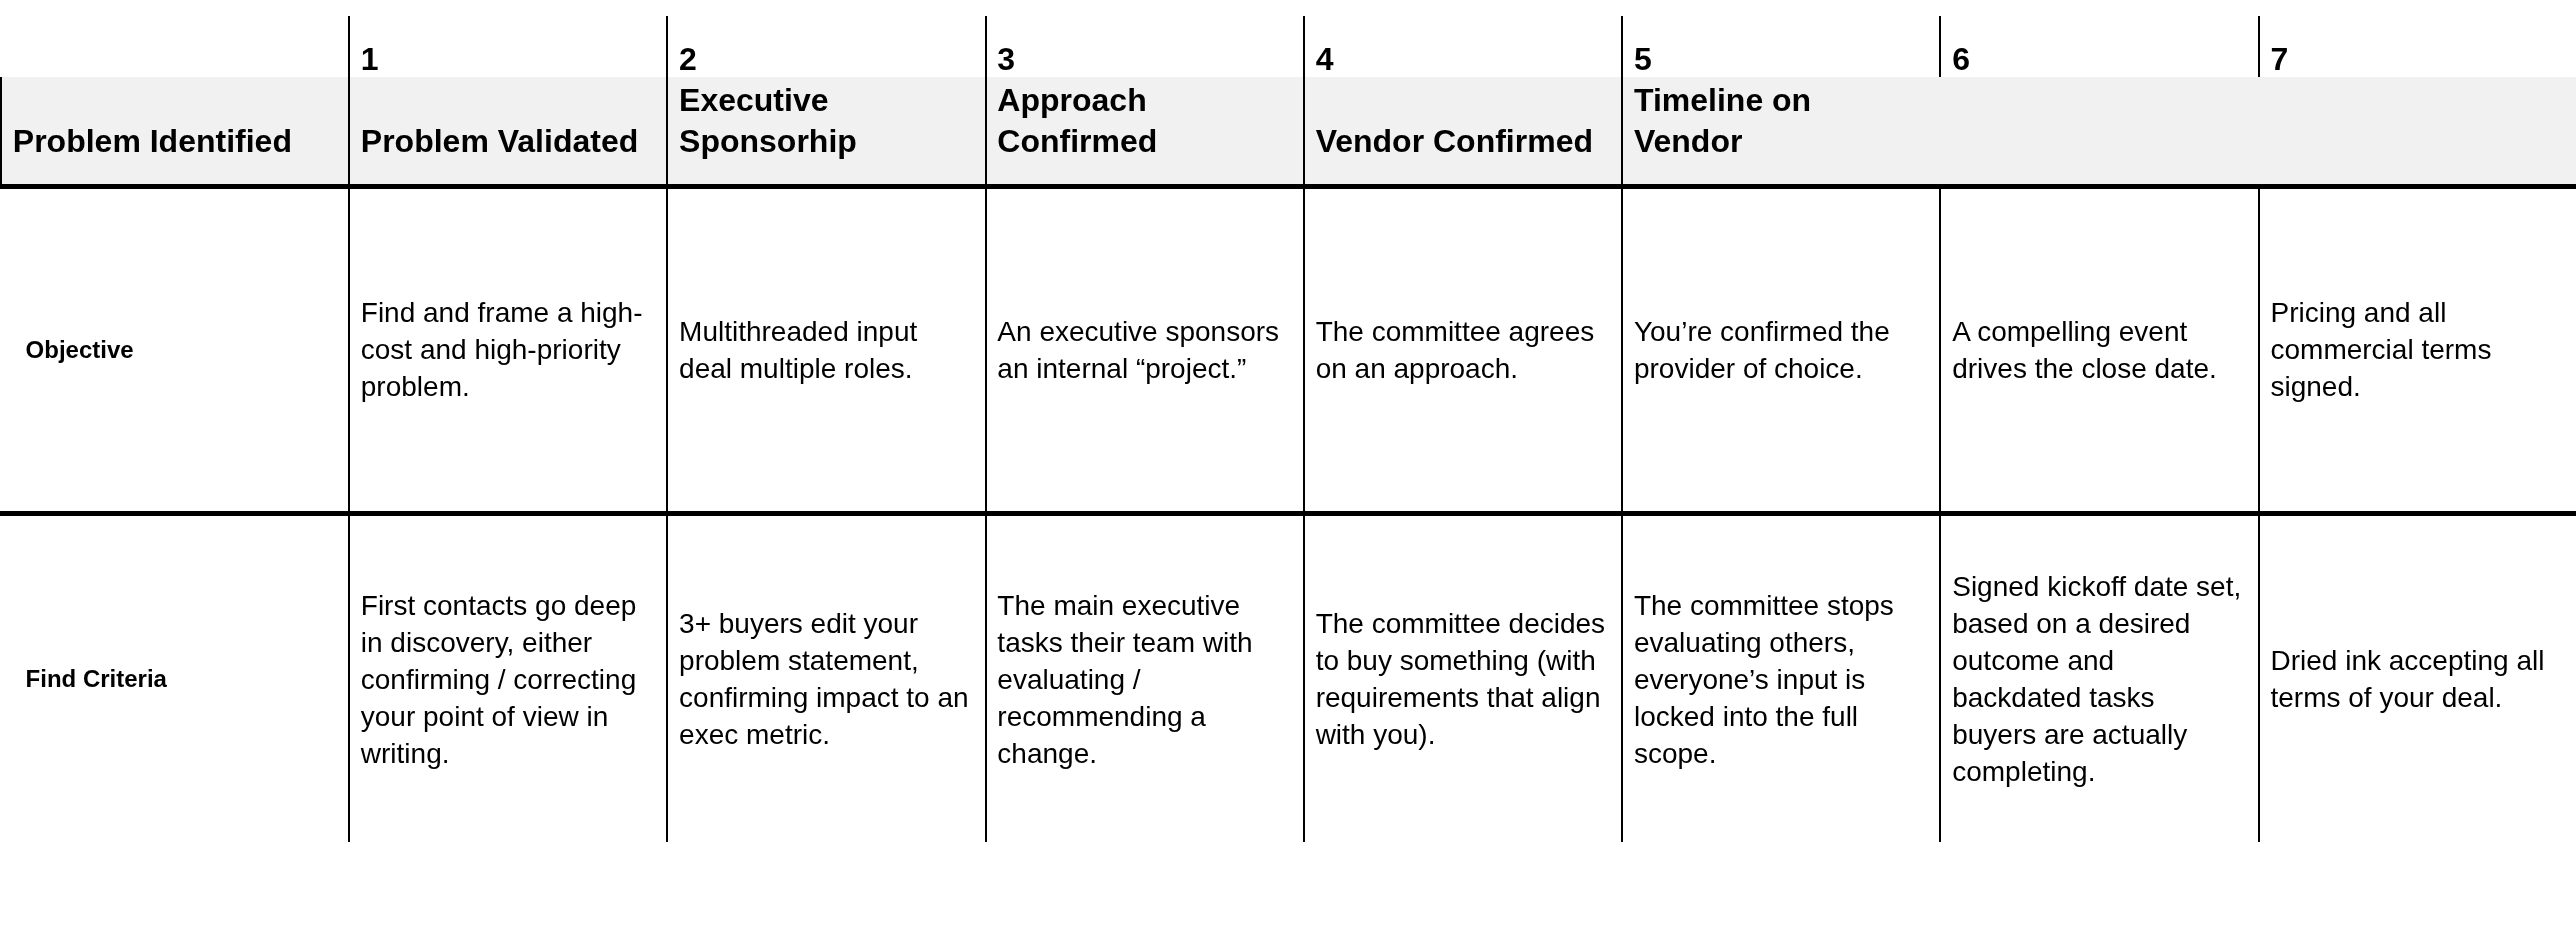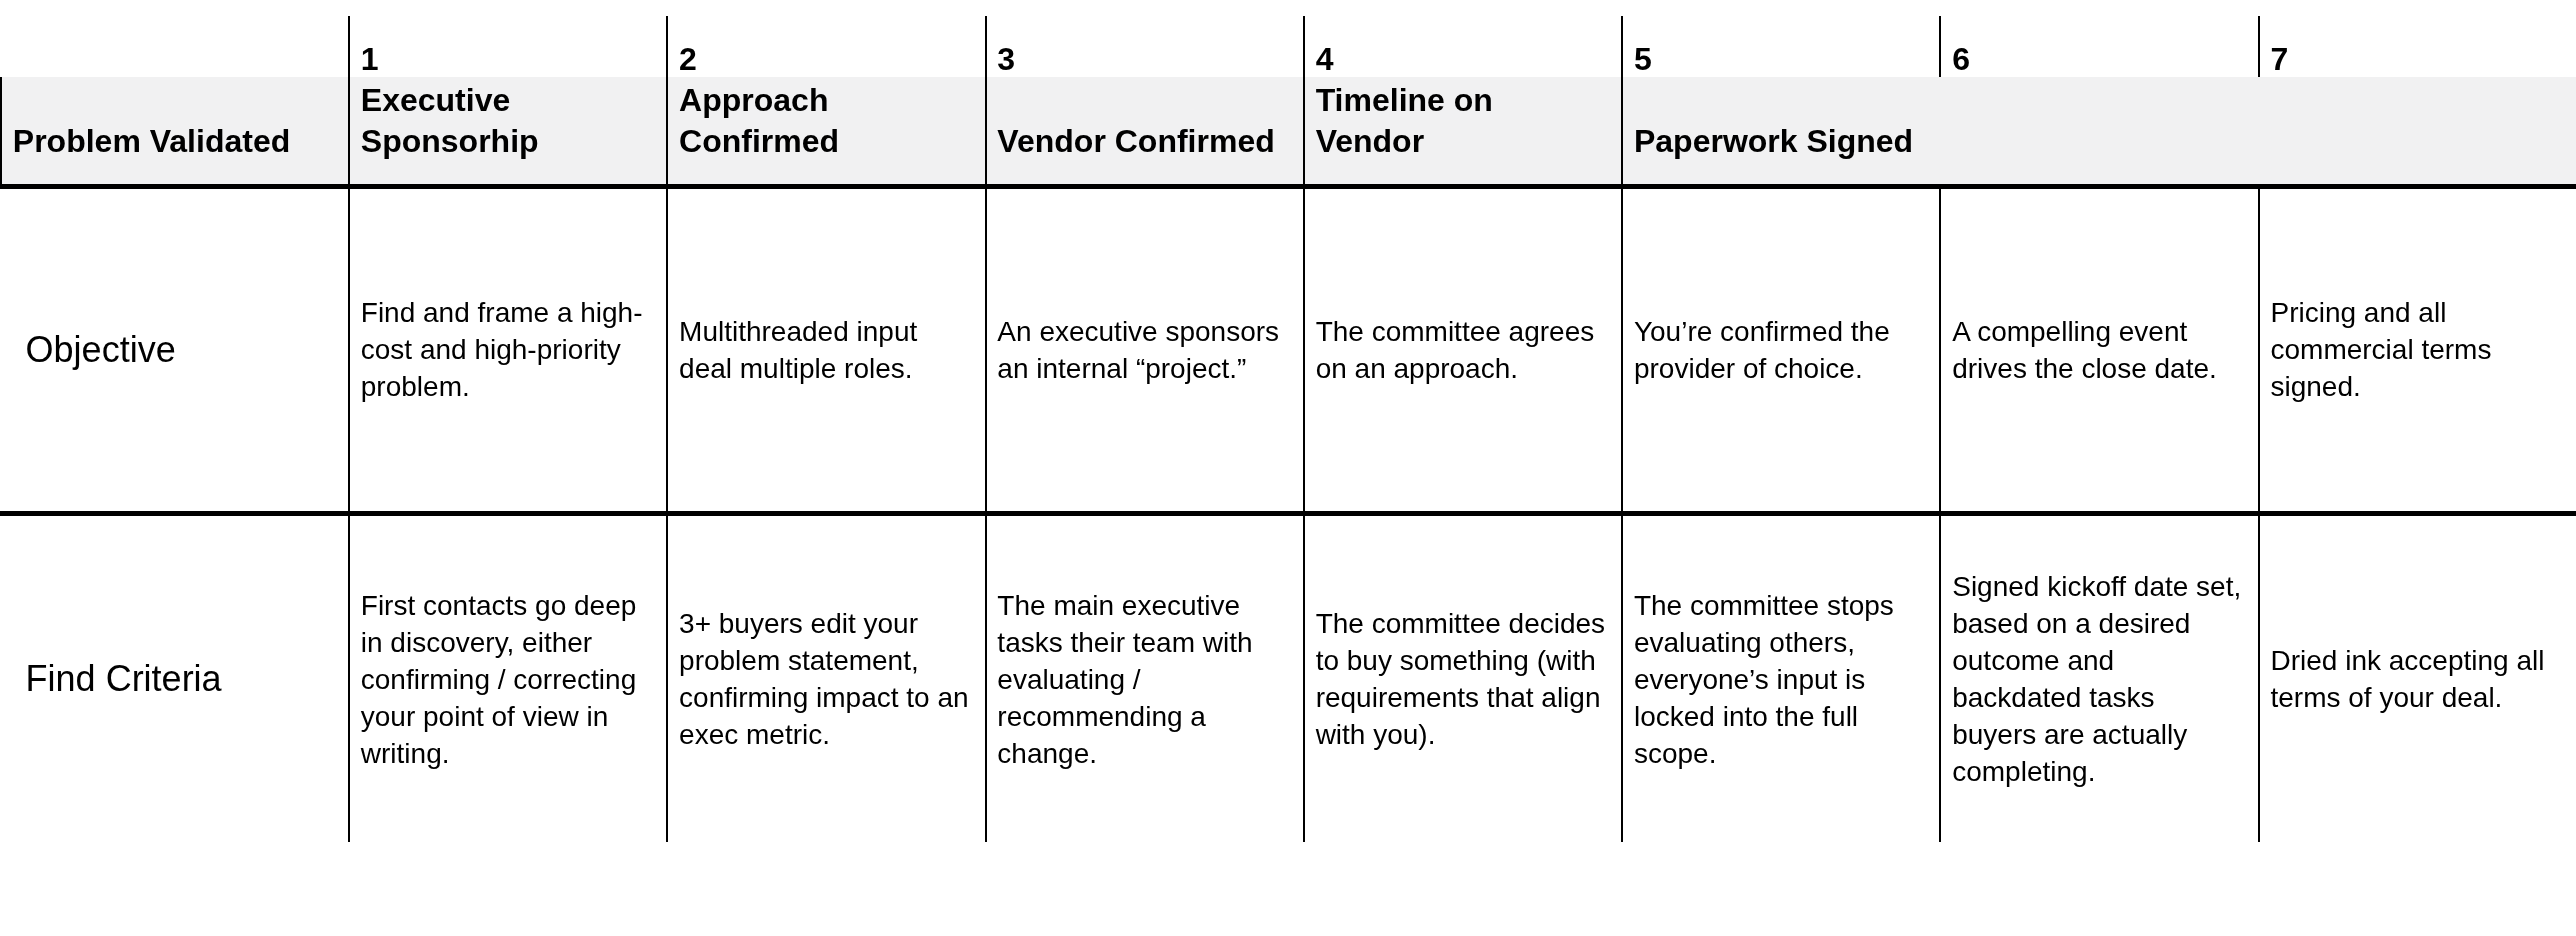--- a/index.html
+++ b/index.html
@@ -68,22 +68,22 @@
   .row-objective { height: 322px; }
   .row-exit { height: 326px; }
   .row-body .cell {
     display: flex;
     align-items: center;
     font-size: 28px;
     line-height: 37px;
     font-weight: 400;
   }
   .row-body .cell.first {
-    font-weight: 400;
-    font-size: 36px;
+    font-weight: 700;
+    font-size: 24px;
     line-height: 1.1;
   }
   .row-exit .cell { padding-right: 16px; }
 </style>
 </head>
 <body>
 
 <div class="table">
 
   <div class="row row-numbers">
@@ -91,26 +91,26 @@
     <div class="cell">1</div>
     <div class="cell">2</div>
     <div class="cell">3</div>
     <div class="cell">4</div>
     <div class="cell">5</div>
     <div class="cell">6</div>
     <div class="cell">7</div>
   </div>
 
   <div class="row row-header" style="background: rgb(241, 241, 242);">
+    <div class="cell">Problem Identified</div>
     <div class="cell">Problem Validated</div>
     <div class="cell">Executive Sponsorhip</div>
     <div class="cell">Approach Confirmed</div>
     <div class="cell">Vendor Confirmed</div>
     <div class="cell">Timeline on Vendor</div>
-    <div class="cell">Paperwork Signed</div>
   </div>
 
   <div class="hdivider" style="background: rgb(0, 0, 0);"></div>
 
   <div class="row row-body row-objective">
     <div class="cell first">Objective</div>
     <div class="cell">Find and frame a high-cost and high-priority problem.</div>
     <div class="cell">Multithreaded input deal multiple roles.</div>
     <div class="cell">An executive sponsors an internal “project.”</div>
     <div class="cell">The committee agrees on an approach.</div>

